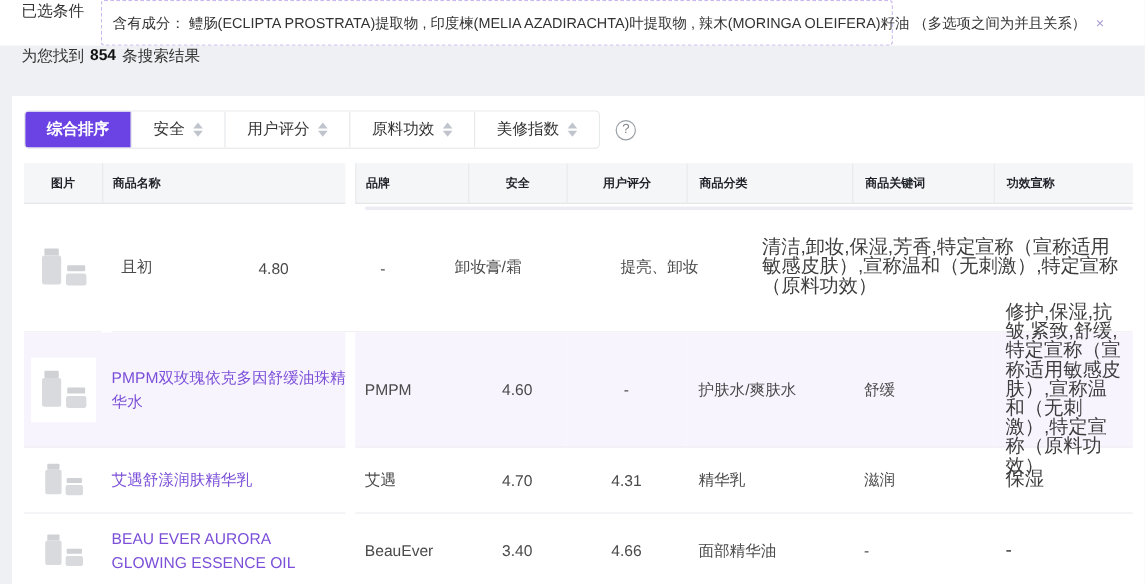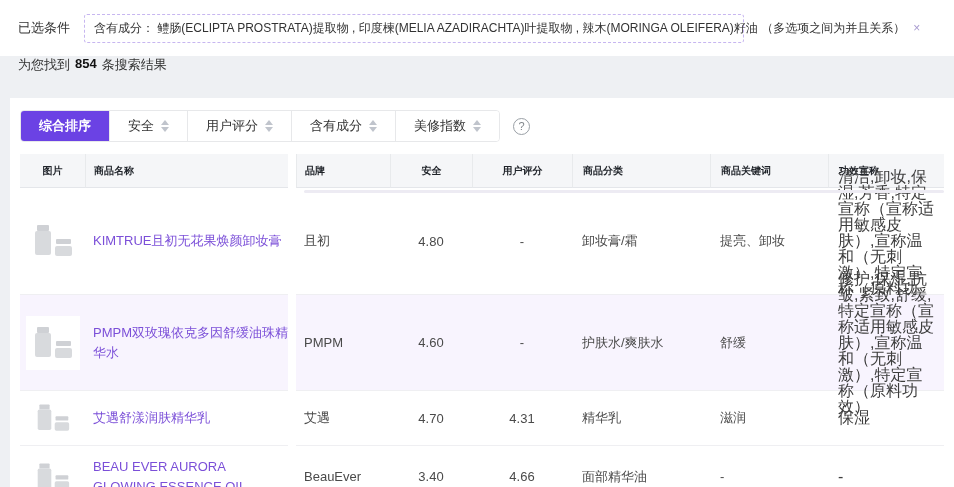--- a/index.html
+++ b/index.html
@@ -6,22 +6,22 @@
   html, body { width: 954px; height: 487px; overflow: hidden; }
   body {
     font-family: "Liberation Sans", "DejaVu Sans", sans-serif;
     background: #eef0f3;
     color: #262626;
     font-size: 13px;
   }
 
   
   .filter-bar {
-    height: 56px; background: #fff;
-    display: flex; align-items: center;
+    height: 38px; background: #fff;
+    display: flex; 
     padding-left: 18px;
   }
   .filter-label { font-size: 13px; color: #333; flex: 0 0 auto; }
   .filter-tag {
     margin-left: 14px;
     border: 1px dashed #c7b6f0;
     border-radius: 3px;
     padding: 5px 9px;
     font-size: 12px; color: #333;
     display: flex; align-items: center; gap: 8px;
@@ -171,21 +171,21 @@
           </span>
       </div>
       <div class="sort-tab">
         <span>用户评分</span>
         <span class="caret">
             <span class="up"></span>
             <span class="down"></span>
           </span>
       </div>
       <div class="sort-tab">
-        <span>含有成分</span>
+        <span>原料功效</span>
         <span class="caret">
             <span class="up"></span>
             <span class="down"></span>
           </span>
       </div>
       <div class="sort-tab">
         <span>美修指数</span>
         <span class="caret">
             <span class="up"></span>
             <span class="down"></span>
@@ -214,23 +214,20 @@
       <div class="cell col-img">
         <div class="thumb-box">
           <svg width="44" height="40" viewBox="0 0 44 40">
               <rect x="6" y="4" width="12" height="6" rx="1" fill="#cfd1d5"></rect>
               <rect x="4" y="10" width="16" height="24" rx="2" fill="#d8dadd"></rect>
               <rect x="25" y="18" width="15" height="5" rx="1" fill="#cfd1d5"></rect>
               <rect x="24" y="25" width="17" height="10" rx="2" fill="#d8dadd"></rect>
             </svg>
         </div>
       </div>
-      <div class="cell col-name">
-          <span class="prod-link">KIMTRUE且初无花果焕颜卸妆膏</span>
-        </div>
       <div class="col-gap"></div>
       <div class="cell col-brand">且初</div>
       <div class="cell col-safety">4.80</div>
       <div class="cell col-rating">-</div>
       <div class="cell col-category">卸妆膏/霜</div>
       <div class="cell col-keyword">提亮、卸妆</div>
       <div class="cell col-efficacy">
           <span class="efficacy-text">清洁,卸妆,保湿,芳香,特定宣称（宣称适用敏感皮肤）,宣称温和（无刺激）,特定宣称（原料功效）</span>
         </div>
     </div>

